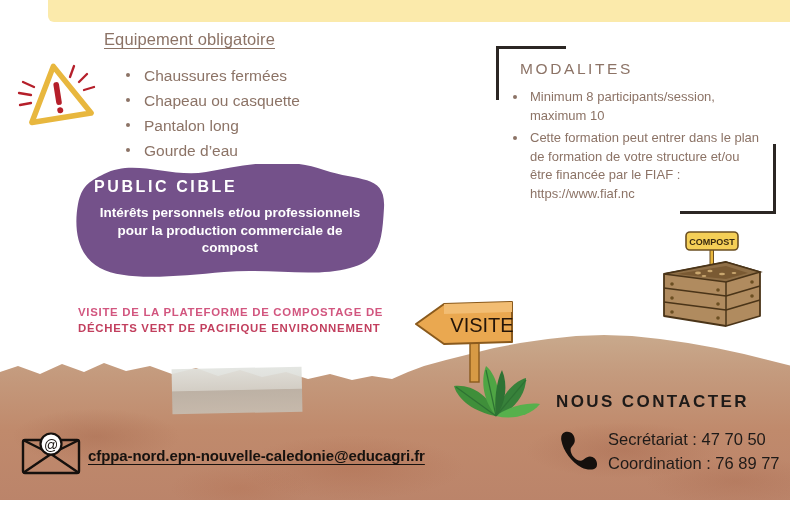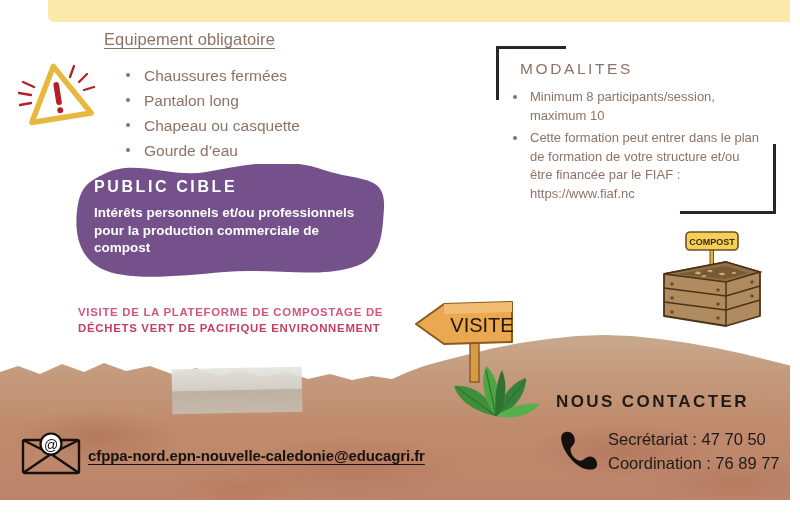--- a/index.html
+++ b/index.html
@@ -56,21 +56,21 @@
   
   .blob{
     position:absolute;left:74px;top:164px;width:312px;height:115px;
   }
   .blob-txt{position:absolute;left:20px;top:14px;width:272px;}
   .blob-title{
     font-size:16px;color:#ffffff;letter-spacing:2.6px;font-weight:700;
     margin:0 0 8px 0;
   }
   .blob-body{
-    font-size:13.5px;color:#ffffff;line-height:1.3;font-weight:600;margin:0;
+    font-size:13.5px;color:#ffffff;line-height:1.3;font-weight:600;margin:0;text-align:center;
   }
 
   
   .pink-cap{
     position:absolute;left:78px;top:304px;width:335px;
     font-size:11.4px;font-weight:700;letter-spacing:.72px;line-height:1.42;
     color:#d2567f;
   }
   .pink-cap .l2{color:#c23f5e;}
 
@@ -141,22 +141,22 @@
         <line x1="75" y1="30" x2="67" y2="38"></line>
         <line x1="82" y1="43" x2="72" y2="46"></line>
       </g>
     </svg>
   </div>
 
   <div class="equip">
     <div class="equip-title">Equipement obligatoire</div>
     <ul>
       <li>Chaussures fermées</li>
+      <li>Chapeau ou casquette</li>
       <li>Pantalon long</li>
-      <li>Chapeau ou casquette</li>
       <li>Gourde d’eau</li>
     </ul>
   </div>
 
   <div class="modal-wrap">
     <div class="br-tl"></div>
     <div class="br-tl2"></div>
     <div class="br-br"></div>
     <div class="br-br2"></div>
     <div class="modal-title">MODALITES</div>

